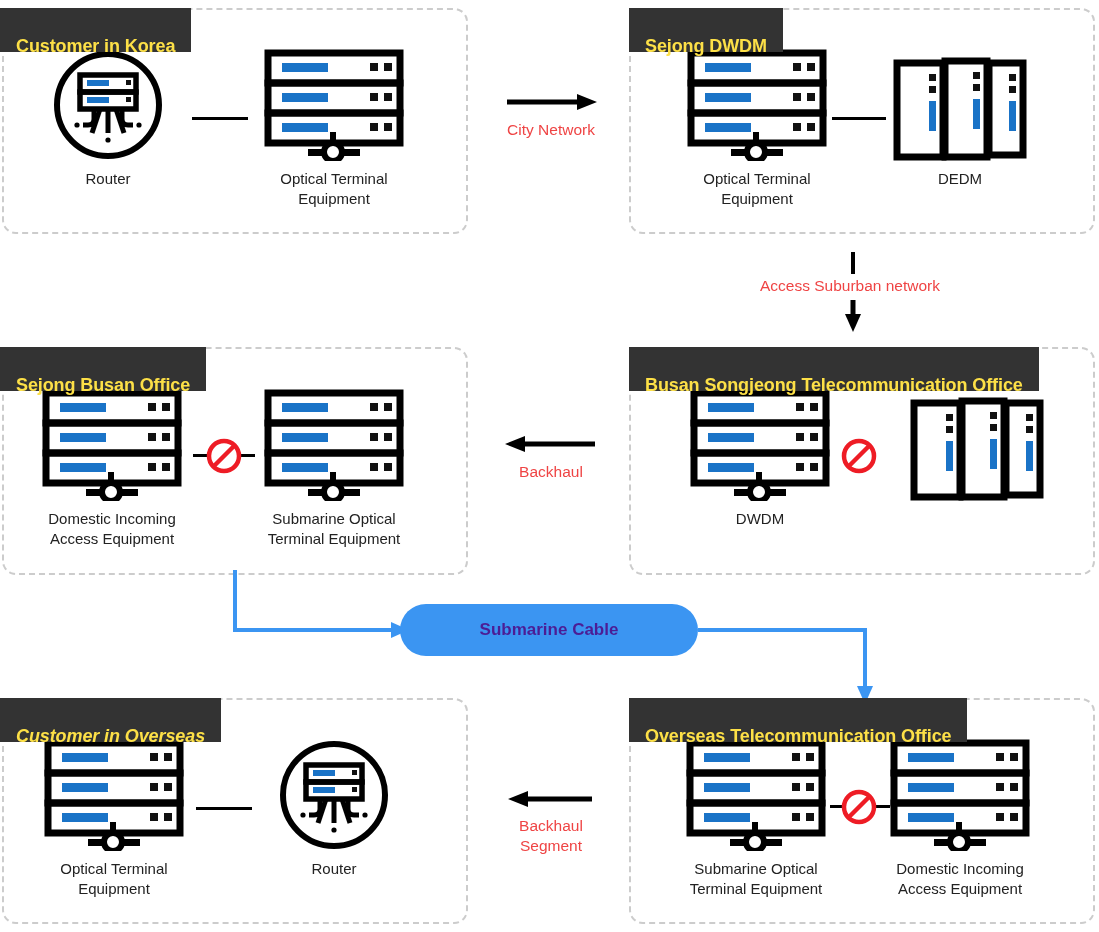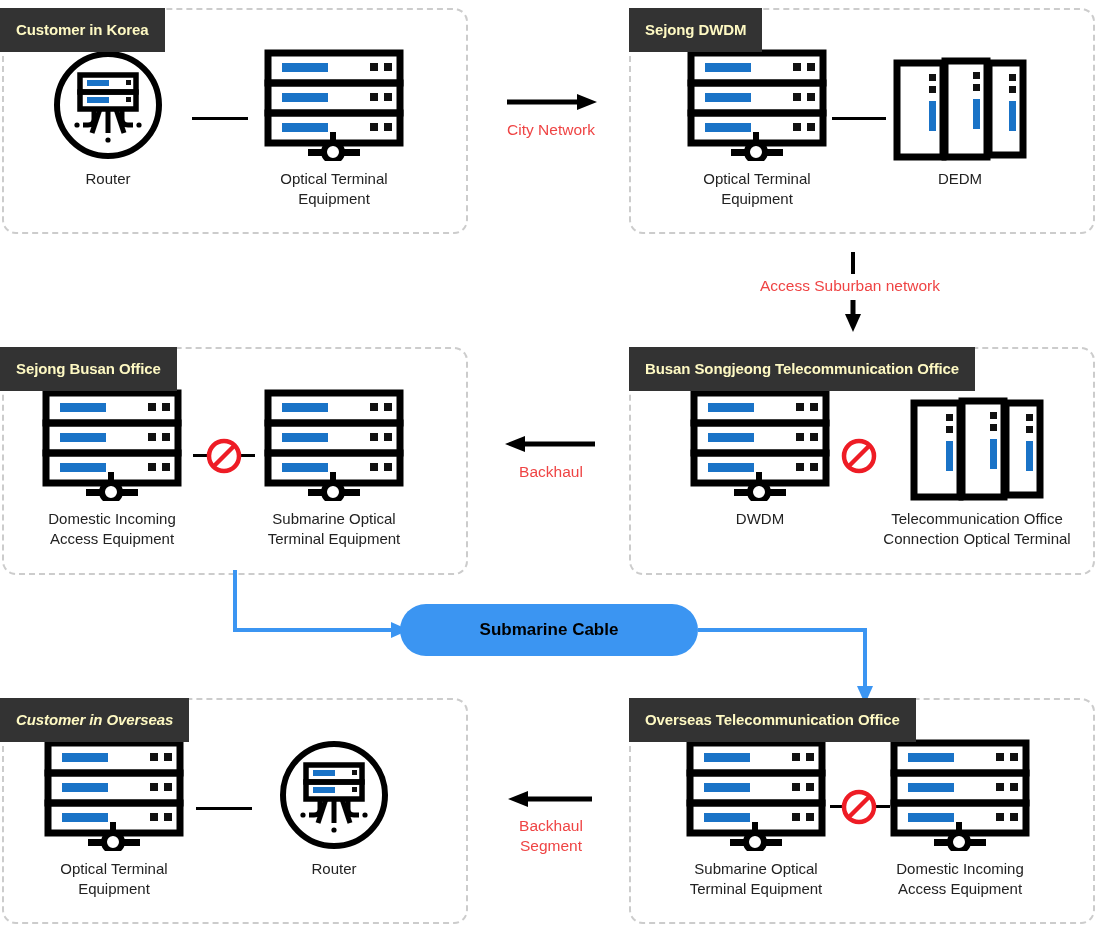--- a/index.html
+++ b/index.html
@@ -15,27 +15,27 @@
   
   .panel {
     position: absolute;
     border: 2px dashed #cccccc;
     border-radius: 14px;
     background: transparent;
   }
   .panel-title {
     position: absolute;
     background: #333333;
-    color: #fef9c3;
-    font-size: 15px;
+    color: #fde047;
+    font-size: 18px;
     font-weight: bold;
     letter-spacing: -0.1px;
     line-height: 44px;
     height: 44px;
-    padding: 0 16px;
+    padding: 16px 16px;
     white-space: nowrap;
     z-index: 5;
   }
 
   
   .device {
     position: absolute;
     text-align: center;
     width: 200px;
   }
@@ -72,21 +72,21 @@
     line-height: 20px;
     white-space: pre-line;
   }
   .arrow-svg { position: absolute; }
 
   
   .cable-pill {
     position: absolute;
     background: #3b95f2;
     border-radius: 999px;
-    color: #000000;
+    color: #4c1d95;
     font-size: 17px;
     font-weight: bold;
     display: flex;
     align-items: center;
     justify-content: center;
     z-index: 4;
   }
   .blue-path { position: absolute; z-index: 3; }
 </style>
 </head>
@@ -267,22 +267,20 @@
     <circle cx="19" cy="19" r="17" fill="#fff"></circle>
     <use href="#sym-noentry"></use>
   </svg>
 
   <div class="device" style="left:862px; top:396px; width:230px;">
     <div class="icon-wrap">
       <svg width="134" height="104" viewBox="0 0 134 104">
           <use href="#sym-cabinets"></use>
         </svg>
     </div>
-    <div class="caption">Telecommunication Office
-Connection Optical Terminal</div>
   </div>
 
   <svg class="blue-path" style="left:225px; top:570px;" width="190" height="70" viewBox="0 0 190 70">
     <path d="M10 0 L10 60 L168 60" fill="none" stroke="#3b95f2" stroke-width="4"></path>
     <path d="M184 60 L166 52 L166 68 Z" fill="#3b95f2"></path>
   </svg>
 
   <div class="cable-pill" style="left:400px; top:604px; width:298px; height:52px;">
     <span>Submarine Cable</span>
   </div>

